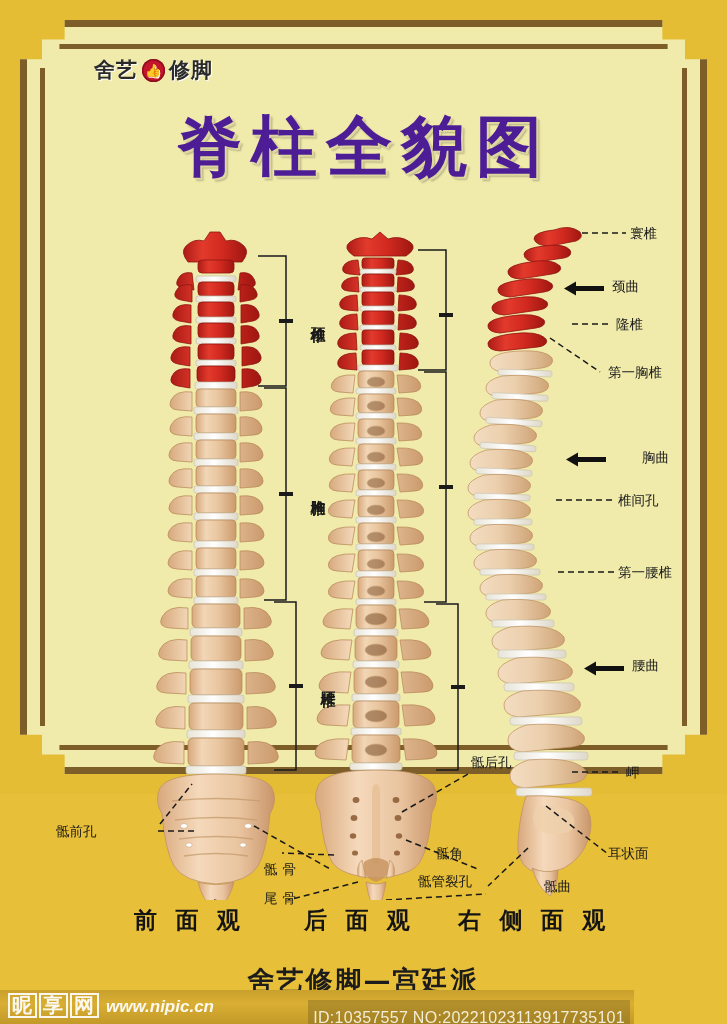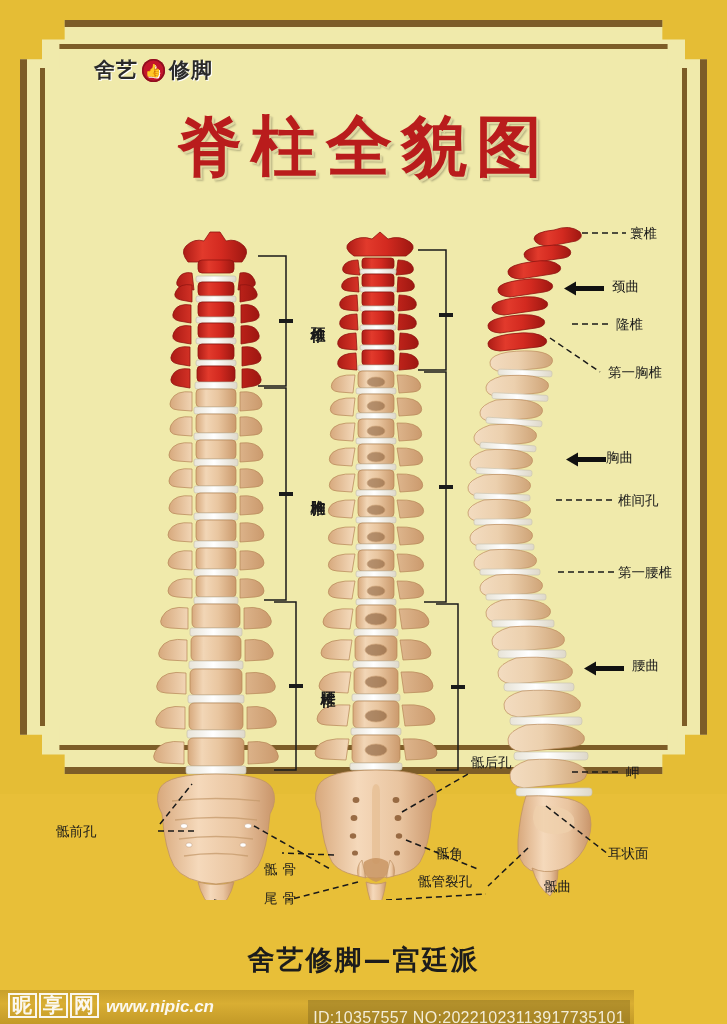--- a/index.html
+++ b/index.html
@@ -65,21 +65,21 @@
     box-shadow: inset 0 0 0 1.5px #8e0f1f;
   }
 
   
   .title {
     position: absolute; top: 52px; left: 0; right: 0;
     text-align: center;
     font-family: "DejaVu Serif", "Liberation Serif", serif;
     font-size: 66px; font-weight: bold;
     letter-spacing: 9px;
-    color: #b91c1c;
+    color: #4c1d95;
     text-shadow: 2px 2px 0 #ded7a0, 3px 3px 2px rgba(0,0,0,.25);
   }
 
   
   #diagram {
     position: absolute; left: 0; top: 150px; width: 635px; height: 700px;
   }
   #diagram svg { display: block; }
 
   
@@ -99,21 +99,21 @@
   .views {
     position: absolute; top: 855px; left: 0; right: 0; height: 34px;
   }
   .view {
     position: absolute; font-size: 23px; font-weight: bold; color: #141414;
     letter-spacing: 6px;
   }
 
   
   .footer {
-    position: absolute; top: 892px; left: 0; right: 0;
+    position: absolute; top: 913px; left: 0; right: 0;
     text-align: center;
     font-family: "DejaVu Serif", "Liberation Serif", serif;
     font-size: 27px; font-weight: bold; color: #1c1c1c;
     letter-spacing: 2px;
   }
 
   
   #watermark {
     position: absolute; left: 0; top: 990px; width: 634px; height: 34px;
     background: linear-gradient(180deg,#c8a02c 0%, #d9ae33 40%, #c39a28 100%);
@@ -525,29 +525,34 @@
       <div class="lab" style="left:218px; top:661px; letter-spacing:5px;">骶骨</div>
       <div class="lab" style="left:218px; top:690px; letter-spacing:5px;">尾骨</div>
       <div class="lab" style="left:425px; top:554px;">骶后孔</div>
       <div class="lab" style="left:390px; top:645px;">骶角</div>
       <div class="lab" style="left:372px; top:673px;">骶管裂孔</div>
 
       <div class="lab" style="left:584px; top:25px;">寰椎</div>
       <div class="lab" style="left:566px; top:78px;">颈曲</div>
       <div class="lab" style="left:570px; top:116px;">隆椎</div>
       <div class="lab" style="left:562px; top:164px;">第一胸椎</div>
-      <div class="lab" style="left:560px; top:249px;">胸曲</div>
+      <div class="lab" style="left:596px; top:249px;">胸曲</div>
       <div class="lab" style="left:572px; top:292px;">椎间孔</div>
       <div class="lab" style="left:572px; top:364px;">第一腰椎</div>
       <div class="lab" style="left:586px; top:457px;">腰曲</div>
       <div class="lab" style="left:580px; top:564px;">岬</div>
       <div class="lab" style="left:562px; top:645px;">耳状面</div>
       <div class="lab" style="left:498px; top:678px;">骶曲</div>
     </div>
 
+    <div class="views">
+      <div class="view" style="left:88px;">前 面 观</div>
+      <div class="view" style="left:258px;">后 面 观</div>
+      <div class="view" style="left:412px;">右 侧 面 观</div>
+    </div>
 
     <div class="footer">舍艺修脚—宫廷派</div>
   </div>
 </div>
 
 <div id="watermark">
   <div id="wm-logo">
     <span class="cn">
       <span>昵</span><span>享</span><span>网</span>
     </span>

